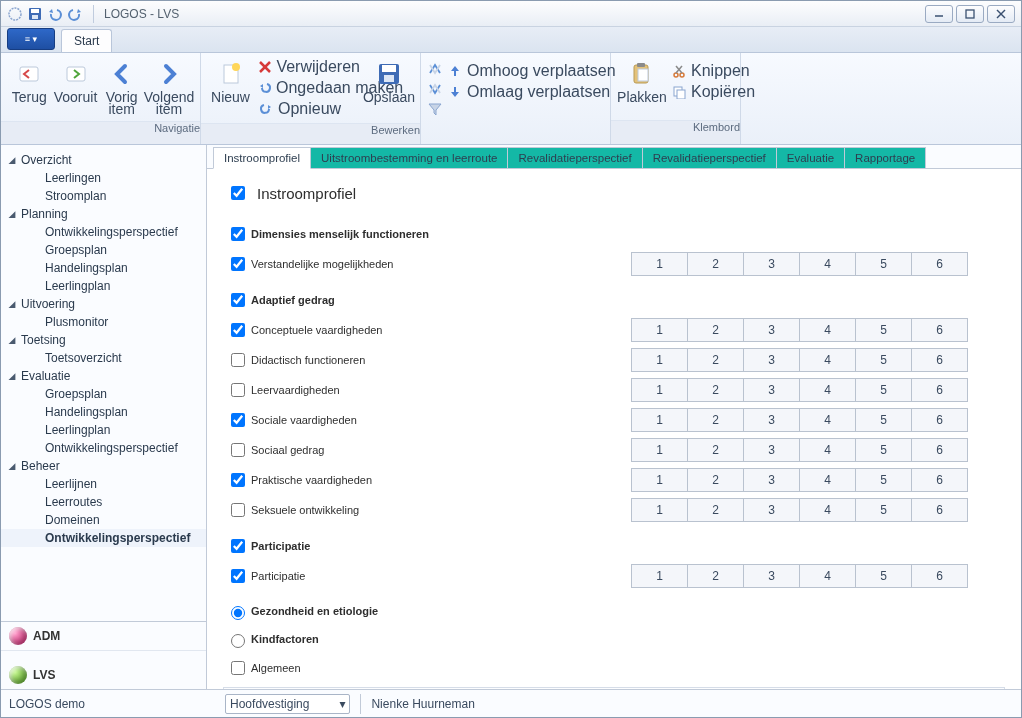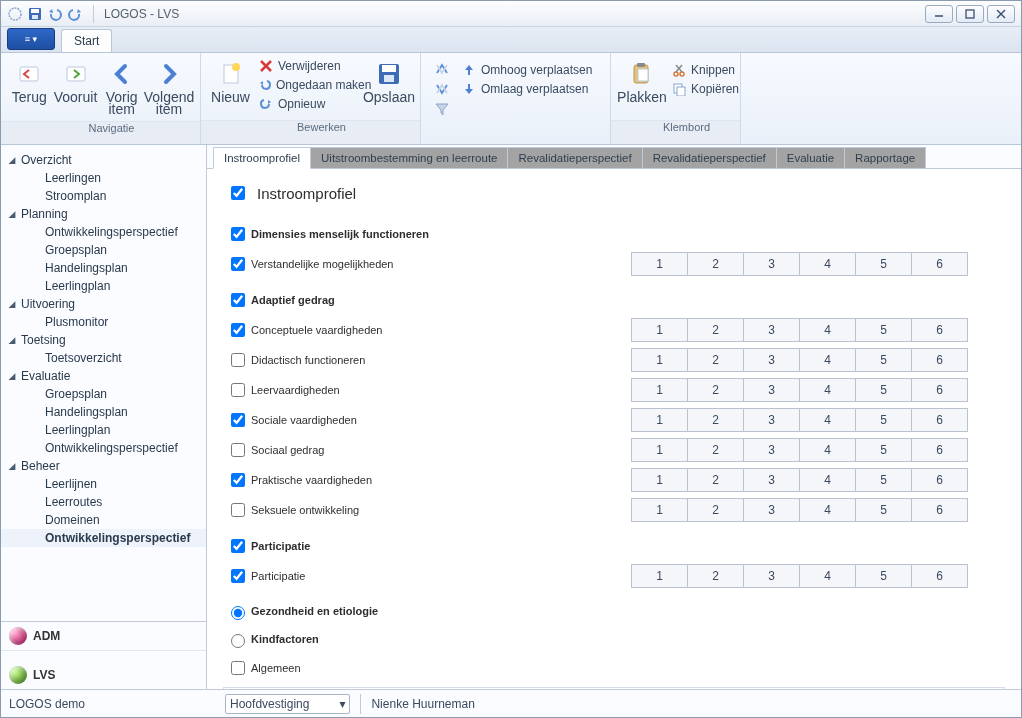--- a/index.html
+++ b/index.html
@@ -16,44 +16,44 @@
   .winbtn { width: 28px; height: 18px; border: 1px solid #9aaac2; border-radius: 3px; background: linear-gradient(#fdfdfe,#e4ebf5); display: flex; align-items: center; justify-content: center; color: #3a5070; font-size: 10px; cursor: pointer; }
   
   .ribbon-tabs { height: 26px; background: linear-gradient(#e7edf6,#dbe4f0); display: flex; align-items: flex-end; border-bottom: 1px solid #b9c6da; padding-left: 6px; gap: 2px; }
   .app-button { width: 48px; height: 22px; background: linear-gradient(#2e68c8,#1e4fa3); border: 1px solid #163d82; border-radius: 3px; display: flex; align-items: center; justify-content: center; margin-bottom: 2px; margin-right: 4px; cursor: pointer; }
   .app-button span { color: #fff; font-size: 9px; }
   .ribbon-tab { padding: 4px 12px; background: #fdfdfe; border: 1px solid #b9c6da; border-bottom: none; border-top-left-radius: 3px; border-top-right-radius: 3px; cursor: pointer; font-size: 12px; color: #2a3a4d; }
   
   .ribbon-body { height: 92px; background: linear-gradient(#f7faff,#eaf0f9); border-bottom: 1px solid #b9c6da; display: flex; }
   .ribbon-group { display: flex; flex-direction: column; border-right: 1px solid #cfd9e8; }
   .ribbon-group-content { flex: 1; display: flex; align-items: flex-start; padding: 4px 6px; }
-  .ribbon-group-label { height: 24px; text-align: center; font-size: 11px; color: #5c6b7f; background: #e7ecf5; border-top: 1px solid #dde5f1; padding-left: 22px; }
+  .ribbon-group-label { height: 24px; text-align: right; font-size: 11px; color: #5c6b7f; background: #e7ecf5; border-top: 1px solid #dde5f1; padding-left: 22px; }
   .big-btn { width: 50px; display: flex; flex-direction: column; align-items: center; justify-content: center; gap: 2px; padding: 2px; border-radius: 3px; cursor: pointer; }
   .big-icon { width: 30px; height: 30px; display: flex; align-items: center; justify-content: center; }
   .big-label { font-size: 14px; color: #3a4a5f; text-align: center; line-height: 12px; }
-  .small-btn { display: flex; align-items: center; gap: 4px; padding: 1px 4px; cursor: pointer; border-radius: 2px; font-size: 12px; color: #3a4a5f; white-space: nowrap; }
+  .small-btn { display: flex; align-items: center; gap: 4px; padding: 1px 4px; cursor: pointer; border-radius: 2px; font-size: 16px; color: #3a4a5f; white-space: nowrap; }
   .small-icon { width: 16px; height: 16px; display: flex; align-items: center; justify-content: center; }
   .vcol { display: flex; flex-direction: column; gap: 1px; }
   
   .main { flex: 1; display: flex; min-height: 0; }
   .side { width: 206px; border-right: 1px solid #c1cad8; background: #fafcff; display: flex; flex-direction: column; }
   .side-tree { flex: 1; overflow: auto; padding: 6px 0; }
   .tree-group-header { display: flex; align-items: center; gap: 4px; padding: 2px 6px; cursor: pointer; color: #2a3a4d; }
   .tree-child { padding: 2px 6px 2px 44px; cursor: pointer; color: #2a3a4d; }
   .tree-child.active { font-weight: bold; background: #eef3fb; }
   .expand-arrow { width: 10px; text-align: center; color: #4a5a6f; font-size: 9px; }
   .side-bottom { border-top: 1px solid #c1cad8; }
   .side-module { display: flex; align-items: center; gap: 6px; padding: 5px 8px; cursor: pointer; border-bottom: 1px solid #e1e7f0; }
   .side-module:last-child { border-bottom: none; margin-top: 10px; }
   .side-module .ball { width: 18px; height: 18px; border-radius: 50%; box-shadow: inset -3px -3px 6px rgba(0,0,0,0.3), inset 2px 2px 4px rgba(255,255,255,0.8); }
   .ball.pink { background: radial-gradient(circle at 35% 35%, #ff9ecb, #d11a6d); }
   .ball.green { background: radial-gradient(circle at 35% 35%, #c4f58e, #4fa51a); }
   .content { flex: 1; display: flex; flex-direction: column; min-width: 0; }
   .content-tabs { height: 24px; display: flex; align-items: flex-end; background: #fafcff; border-bottom: 1px solid #c1cad8; padding-left: 6px; }
-  .content-tab { padding: 4px 10px; border: 1px solid #c1cad8; border-bottom: none; margin-right: -1px; background: #a3a3a3; cursor: pointer; font-size: 11.5px; color: #2e3e50; }
+  .content-tab { padding: 4px 10px; border: 1px solid #c1cad8; border-bottom: none; margin-right: -1px; background: #14b8a6; cursor: pointer; font-size: 11.5px; color: #2e3e50; }
   .content-tab.active { background: #fff; border-bottom: 1px solid #fff; position: relative; top: 1px; }
   .content-body { flex: 1; overflow-y: scroll; padding: 8px 16px 30px 16px; background: #fff; }
   .row { display: flex; align-items: center; height: 30px; }
   .row-check { width: 28px; display: flex; justify-content: center; }
   .row-label { flex: 0 0 380px; color: #2e2e2e; font-size: 11px; }
   .row-label.bold { font-weight: bold; }
   .row-scale { display: flex; gap: 0; }
   .scale-cell { width: 57px; height: 24px; border: 1px solid #b9c2cf; margin-left: -1px; display: flex; align-items: center; justify-content: center; background: #f4f6fa; color: #3a4a5f; font-size: 12px; cursor: pointer; }
   .scale-cell:first-child { margin-left: 0; }
   .heading-row { display: flex; align-items: center; height: 32px; }

